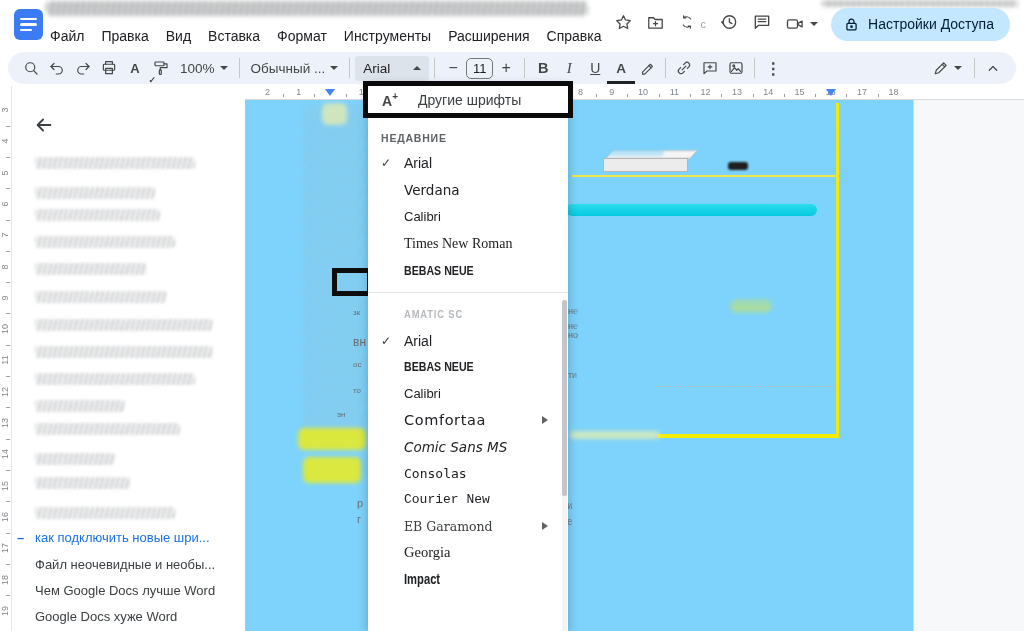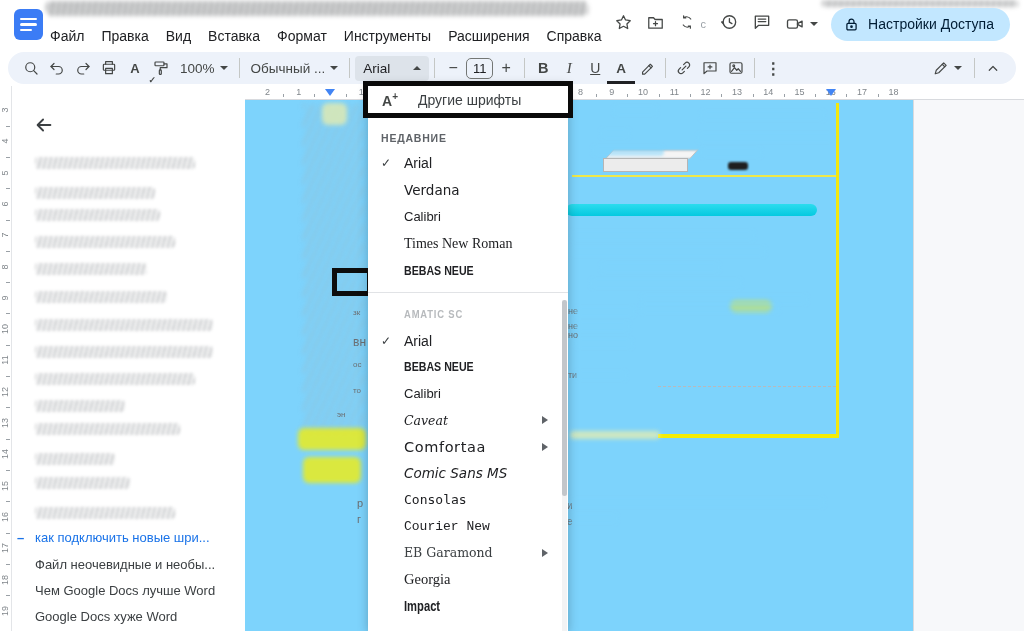--- a/index.html
+++ b/index.html
@@ -523,25 +523,20 @@
         <div class="fm-item fm-item2">
           <span class="fm-check"></span>
           <span class="fm-label ff-bebas">BEBAS NEUE</span>
         </div>
         <div class="fm-item fm-item2">
           <span class="fm-check"></span>
           <span class="fm-label ff-calibri">Calibri</span>
         </div>
         <div class="fm-item fm-item2">
           <span class="fm-check"></span>
-          <span class="fm-label ff-caveat">Caveat</span>
-          <div class="fm-sub"></div>
-        </div>
-        <div class="fm-item fm-item2">
-          <span class="fm-check"></span>
           <span class="fm-label ff-comfortaa">Comfortaa</span>
           <div class="fm-sub"></div>
         </div>
         <div class="fm-item fm-item2">
           <span class="fm-check"></span>
           <span class="fm-label ff-comic">Comic Sans MS</span>
         </div>
         <div class="fm-item fm-item2">
           <span class="fm-check"></span>
           <span class="fm-label ff-consolas">Consolas</span>

